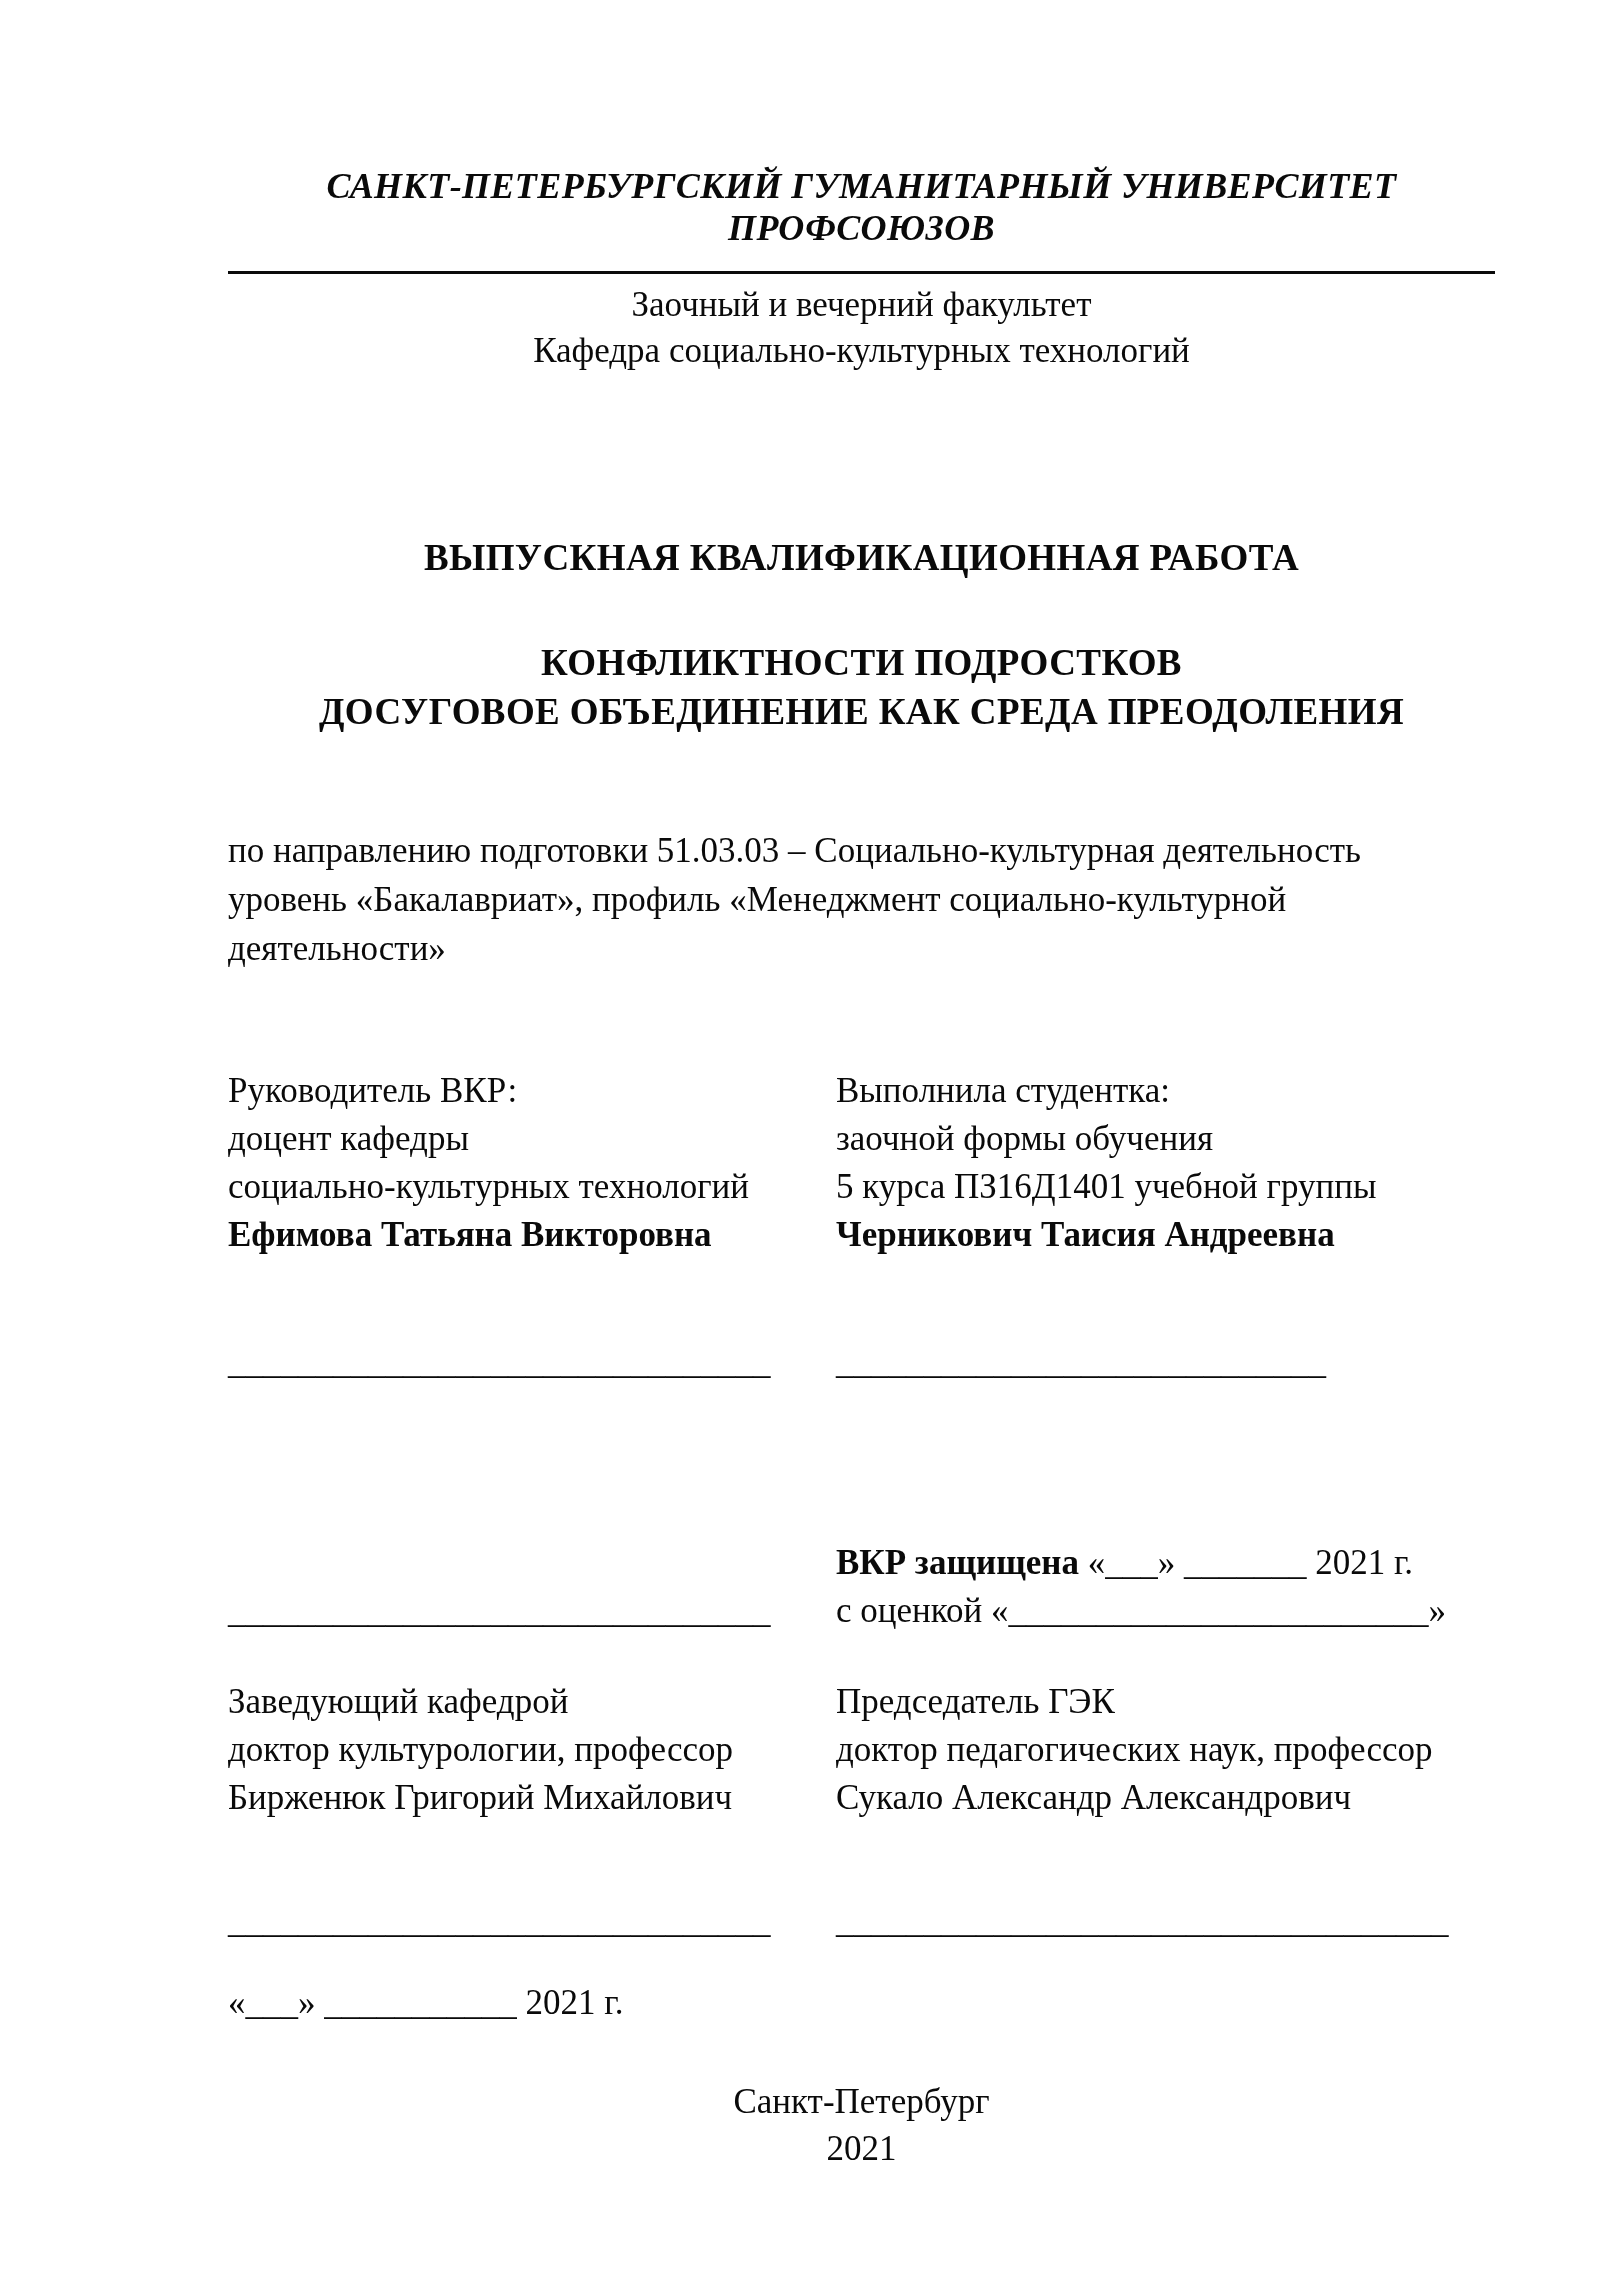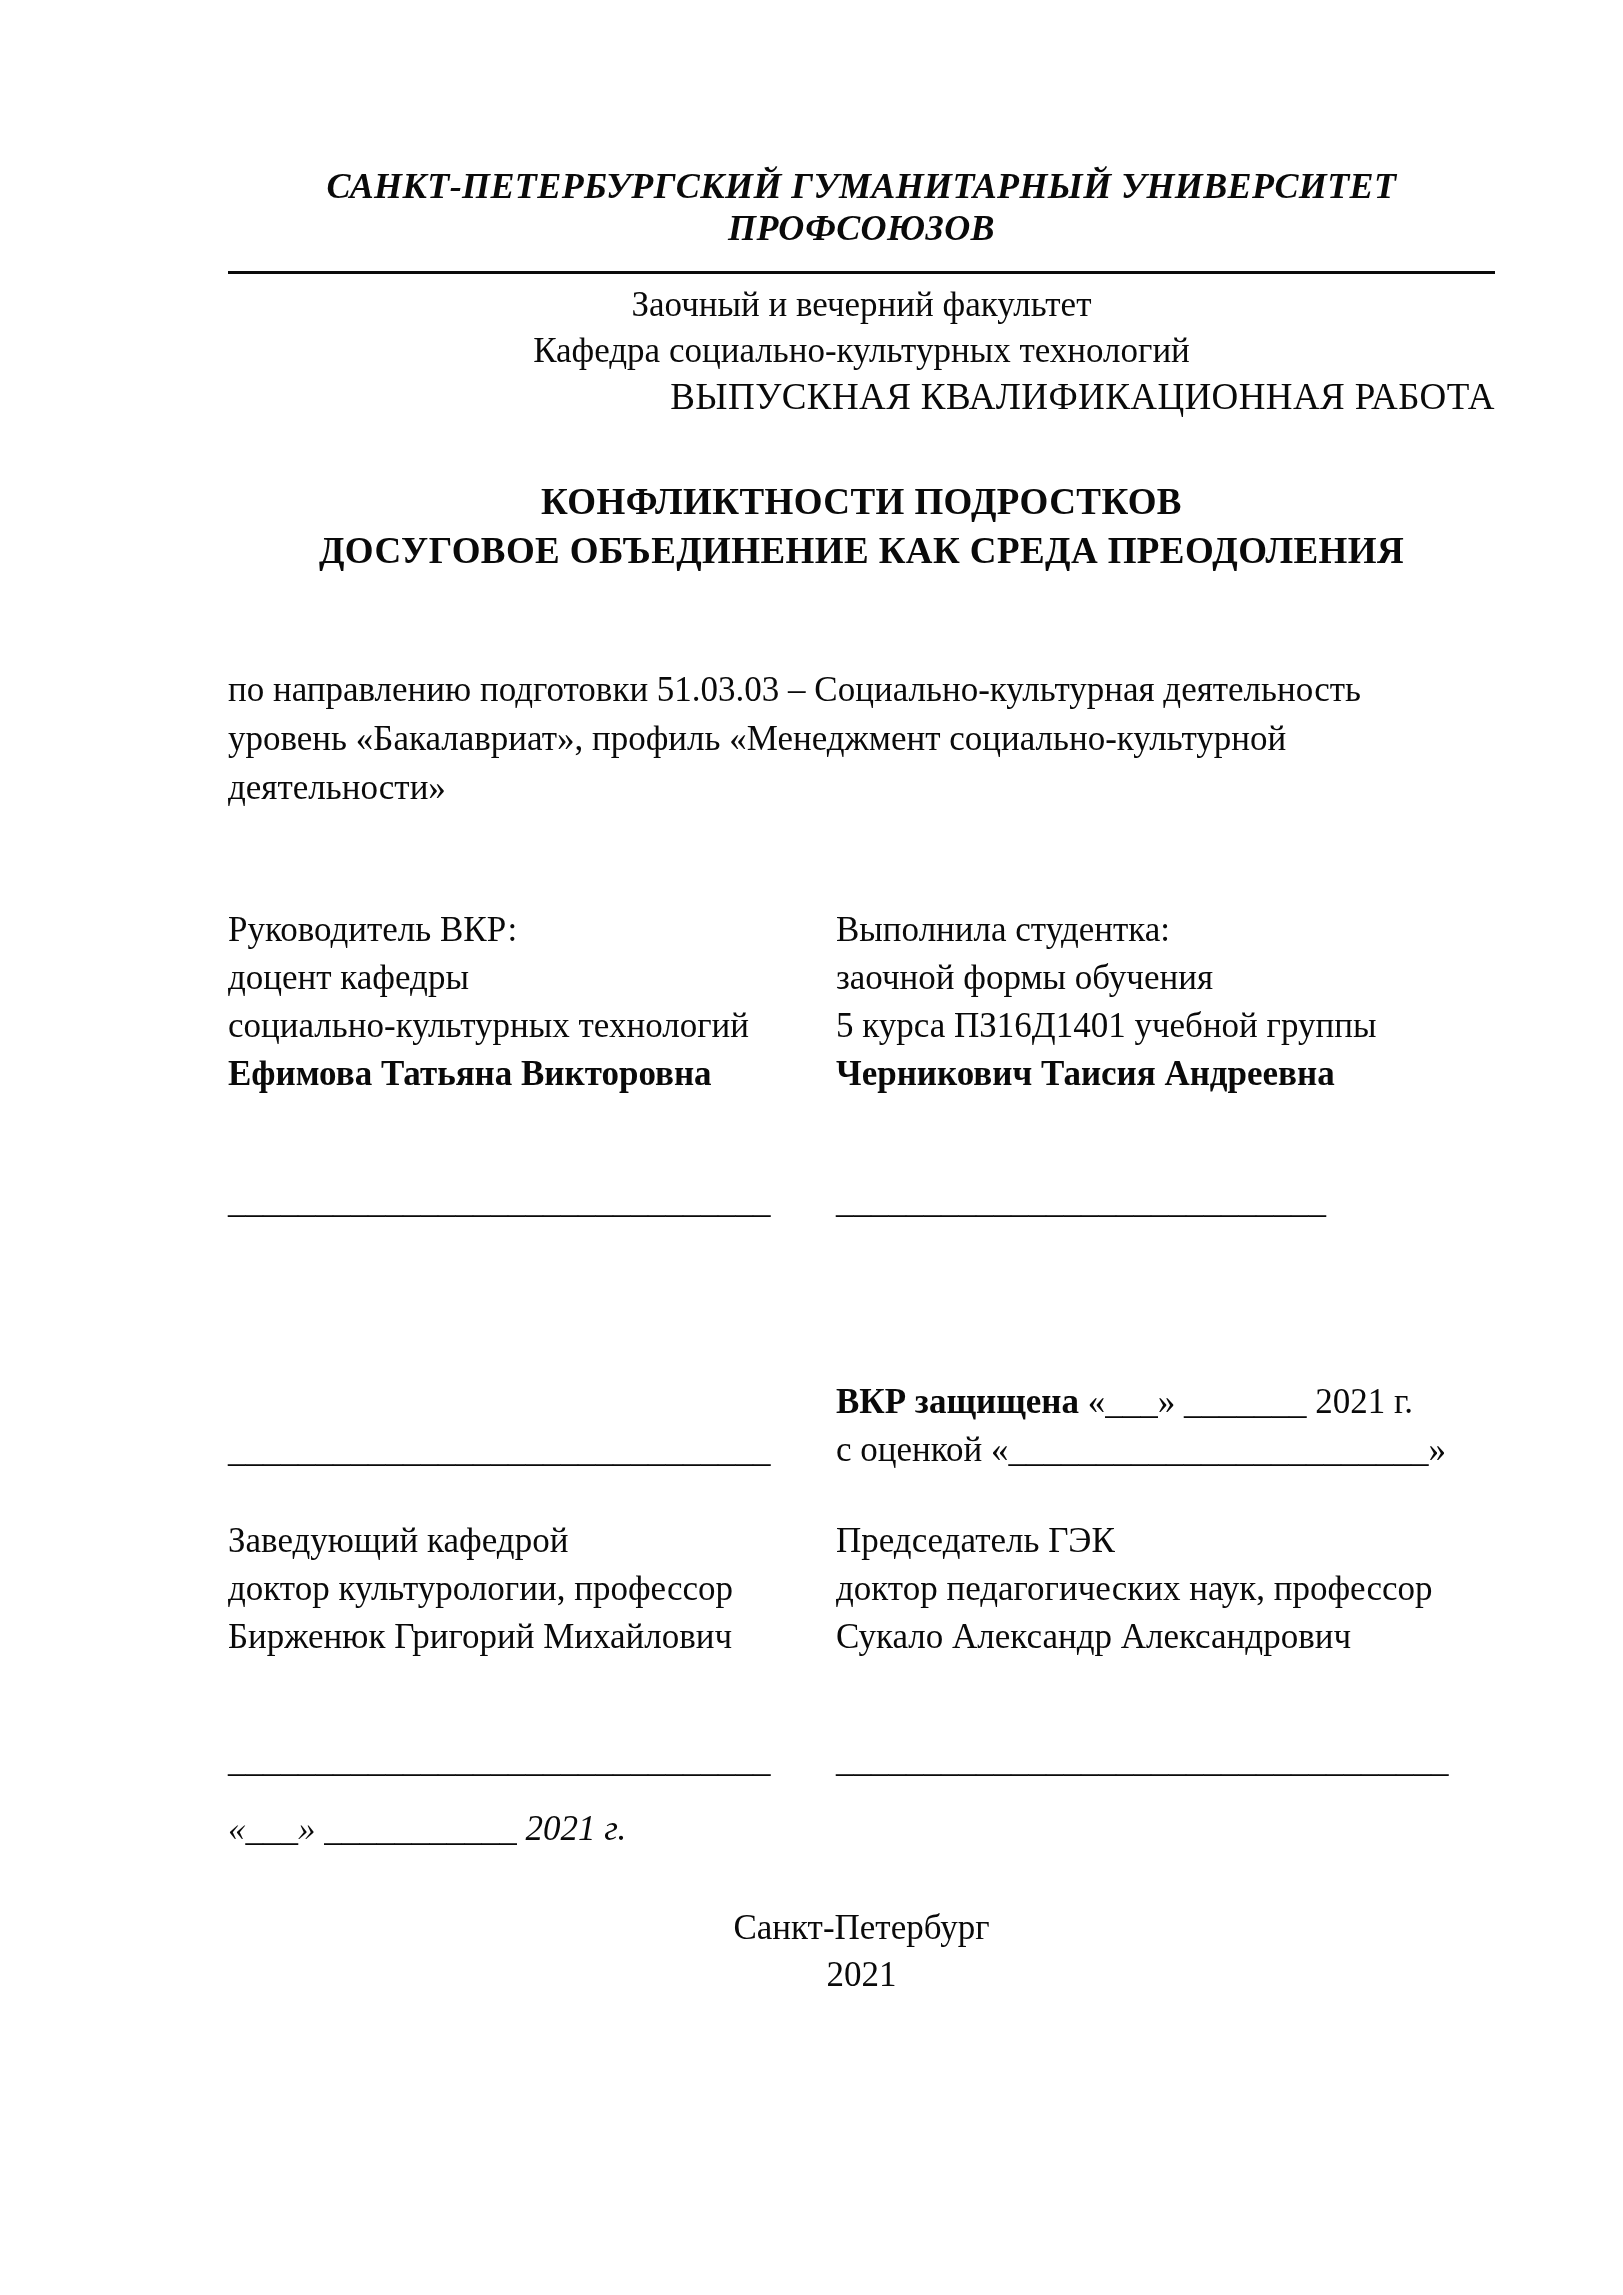--- a/index.html
+++ b/index.html
@@ -29,24 +29,25 @@
   }
   .header-rule {
     border-top: 3.9px solid #0a0a0a;
     height: 0;
     margin-bottom: 7.9px;
   }
   .faculty { font-size: 35px; line-height: 46px; text-align: center; }
   .department { font-size: 35px; line-height: 46px; text-align: center; }
 
   .work-type {
+    margin-top: 161px;
     font-size: 37px;
     line-height: 46px;
-    font-weight: 400;
-    text-align: right;
+    font-weight: 700;
+    text-align: center;
     letter-spacing: 0.4px;
   }
   .thesis-title {
     margin-top: 57px;
     font-size: 37px;
     font-weight: 700;
     text-align: center;
     line-height: 49px;
     letter-spacing: 0.4px;
   }
@@ -59,21 +60,21 @@
 
   .cols { display: flex; align-items: flex-end; }
   .col-left { flex: 0 0 608px; width: 608px; padding-right: 23.6px; }
   .col-right { flex: 1 1 auto; }
 
   .block1 { margin-top: 94px; }
   .sig-row1 { margin-top: 79px; }
   .sig-row2 { margin-top: 153px; }
   .block3 { margin-top: 43px; }
   .sig-row3 { margin-top: 75px; }
-  .date-row { margin-top: 21px; font-style: italic; }
+  .date-row { margin-top: 34px; }
 
   .label-bold { font-weight: 700; margin-right: 0.25em; }
 
   .footer {
     margin-top: 51px;
     font-size: 35px;
     line-height: 47px;
     text-align: center;
   }
   .sig { letter-spacing: 0; white-space: nowrap; }

